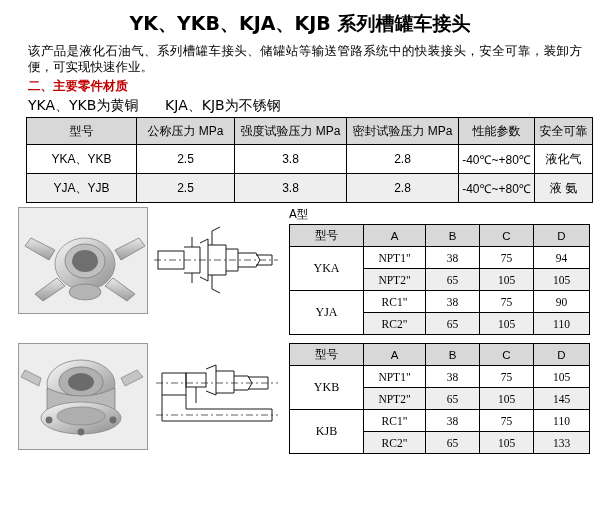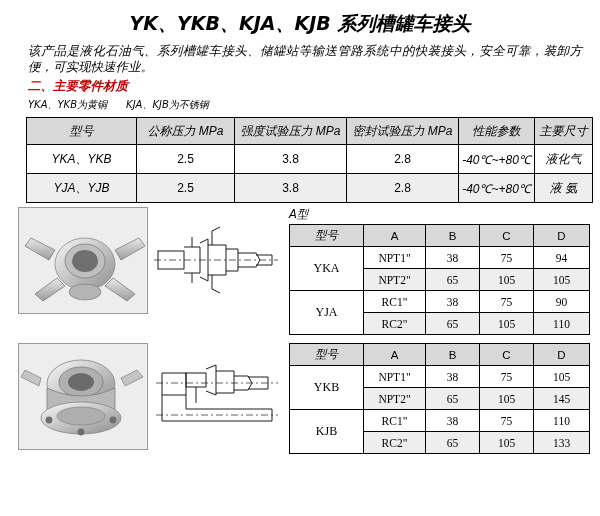--- a/index.html
+++ b/index.html
@@ -39,21 +39,21 @@
     font-family: "Liberation Sans", sans-serif;
     margin: 3px 0 2px 18px;
   }
   .para {
     font-size: 12.5px;
     line-height: 16px;
     margin: 0 8px 0 18px;
     text-align: justify;
   }
   .matline {
-    font-size: 10px;
+    font-size: 14px;
     line-height: 16px;
     margin: 0 0 0 18px;
     white-space: pre;
   }
 
   
   table.perf {
     border-collapse: collapse;
     margin: 4px 0 0 16px;
     width: 566px;
@@ -69,21 +69,21 @@
   }
   table.perf tr.head td {
     background: #d8d8d8;
     font-weight: normal;
     height: 24px;
     font-size: 12px;
   }
   table.perf tr.alt td {
     background: #eeeeee;
   }
-  .cjk { font-family: "DejaVu Sans", "Liberation Sans", sans-serif; font-style: italic; }
+  .cjk { font-family: "DejaVu Sans", "Liberation Sans", sans-serif; }
 
   
   .sec4 {
     margin-top: 7px;
   }
   .figs {
     position: relative;
     margin-top: 4px;
   }
   .row {
@@ -163,21 +163,21 @@
       <col style="width:76px">
       <col style="width:58px">
     </colgroup>
     <tbody>
         <tr class="head">
       <td class="cjk">型号</td>
       <td class="cjk">公称压力 MPa</td>
       <td class="cjk">强度试验压力 MPa</td>
       <td class="cjk">密封试验压力 MPa</td>
       <td class="cjk">性能参数</td>
-      <td class="cjk">主要尺寸</td>
+      <td class="cjk">安全可靠</td>
     </tr>
     <tr>
       <td class="cjk">YKA、YKB</td>
       <td>2.5</td>
       <td>3.8</td>
       <td>2.8</td>
       <td class="cjk">-40℃~+80℃</td>
       <td class="cjk">液化气</td>
     </tr>
     <tr class="alt">

